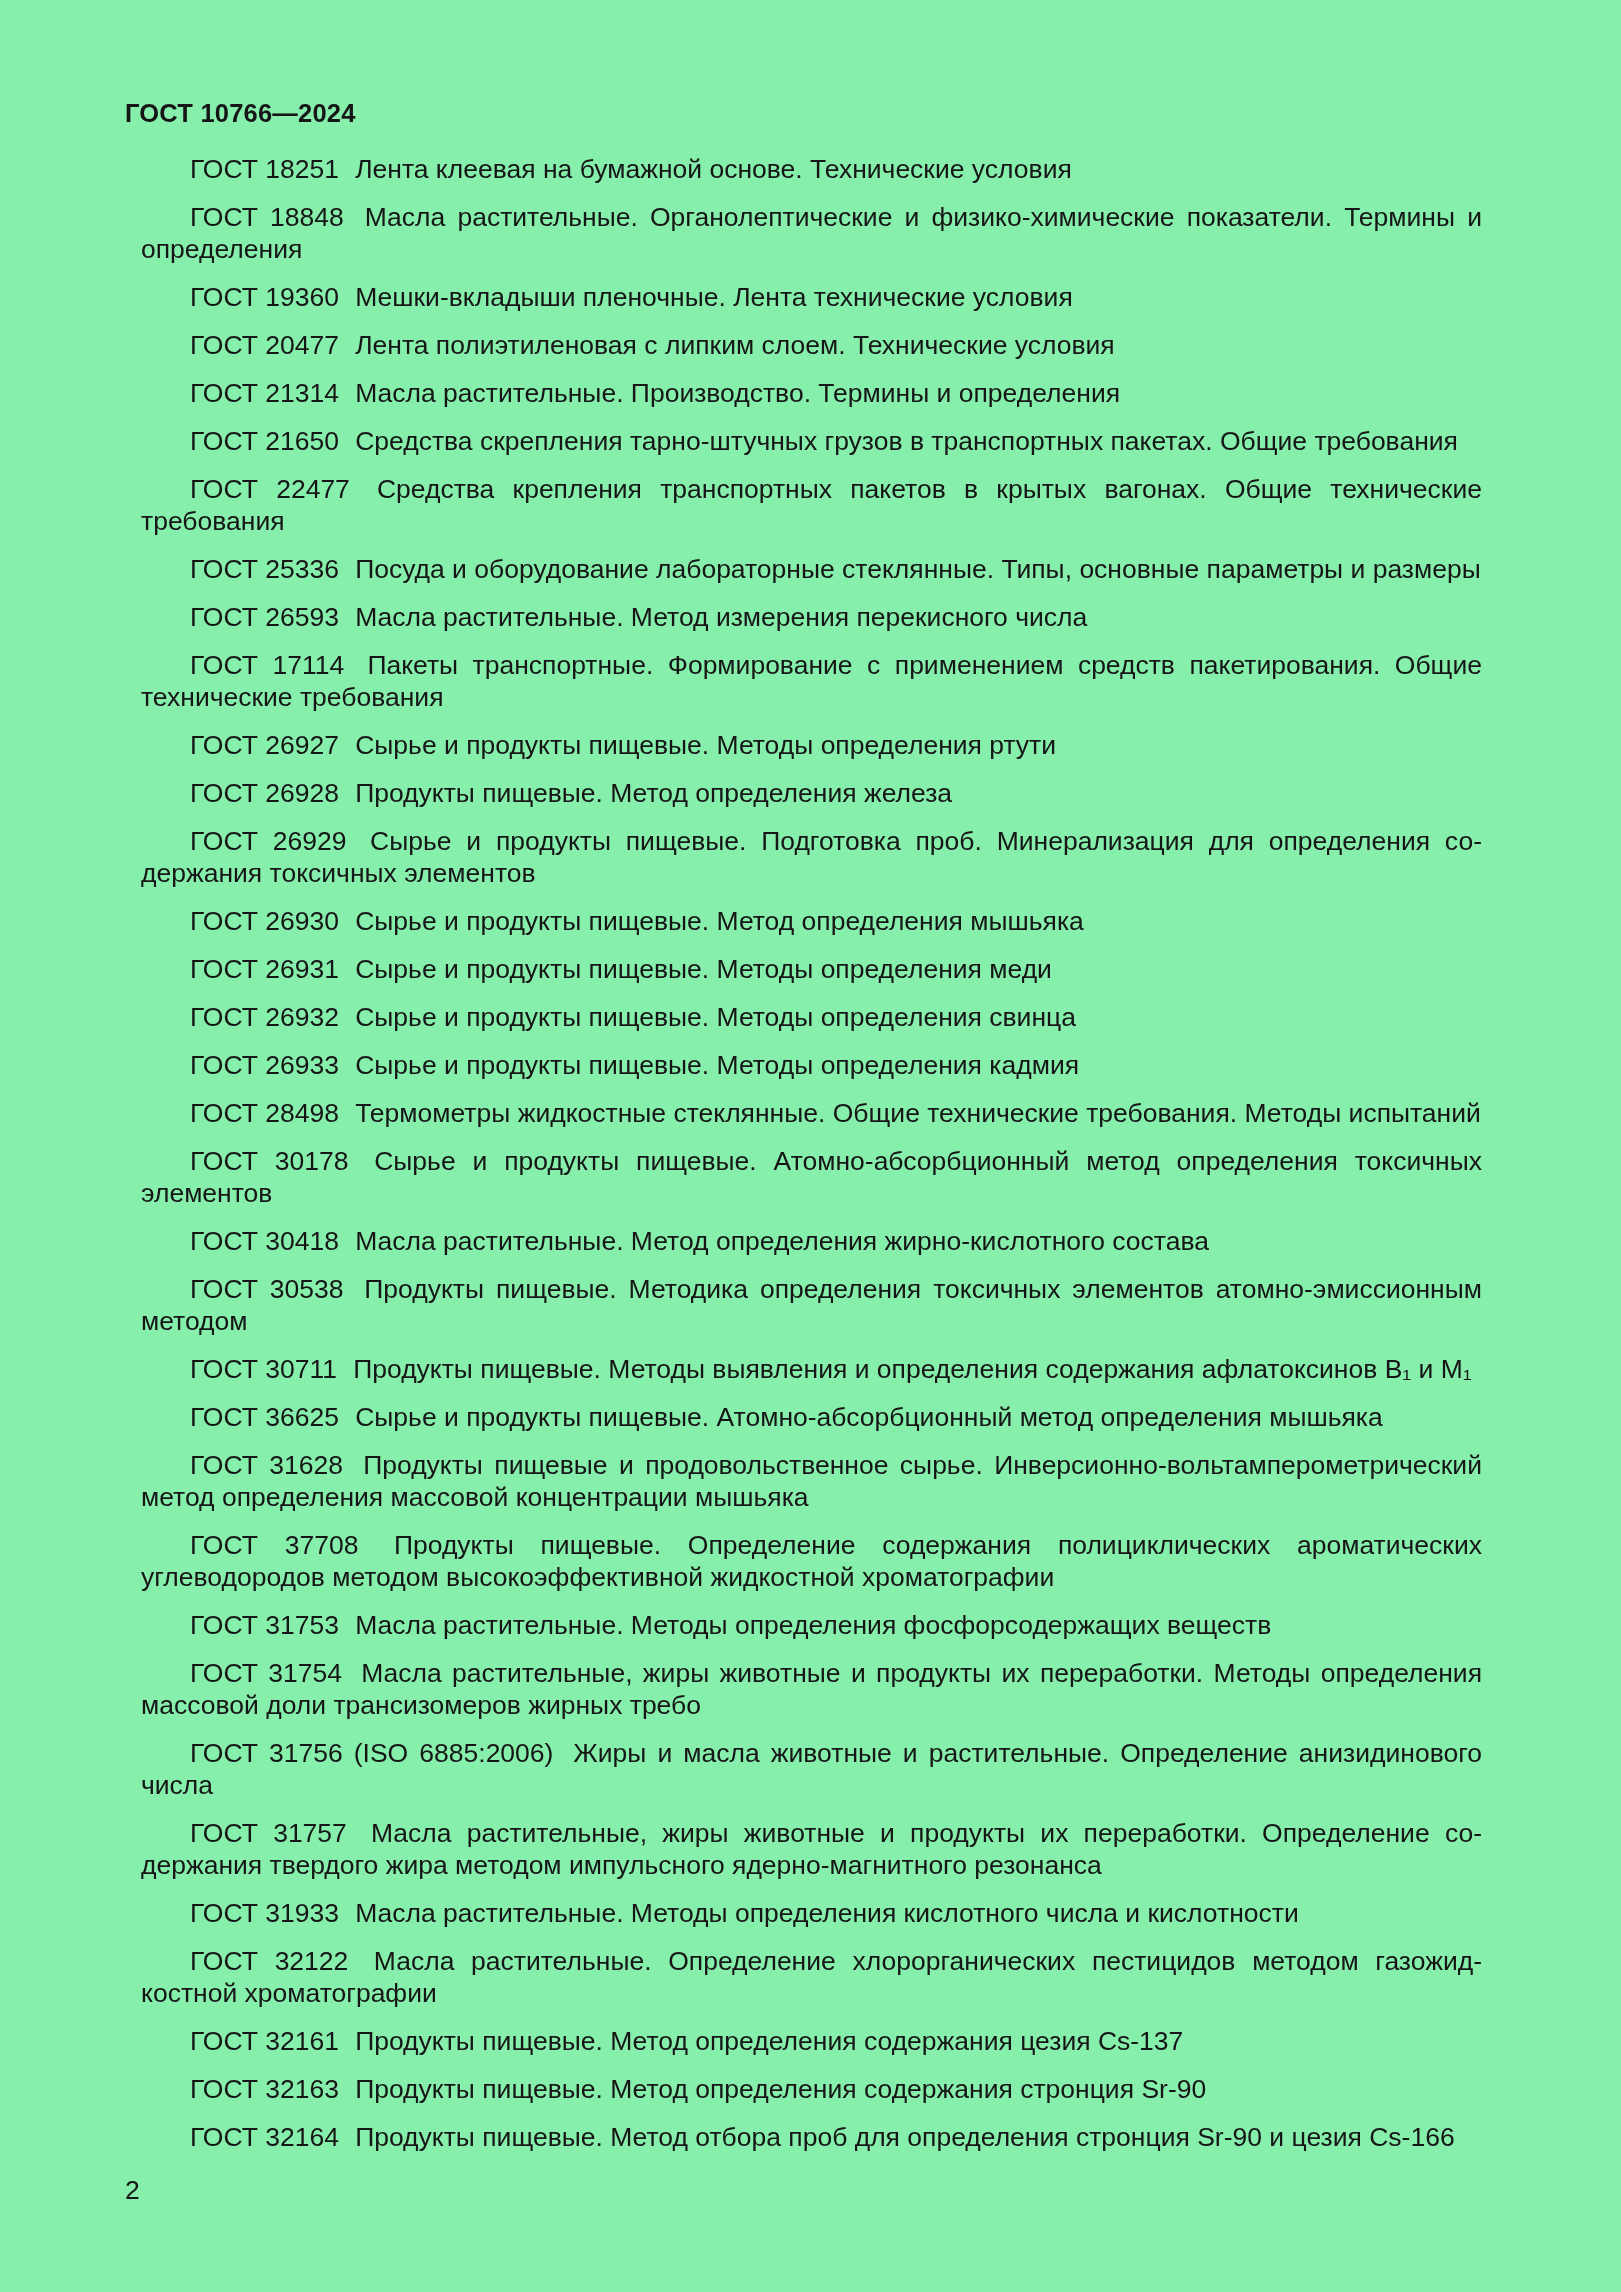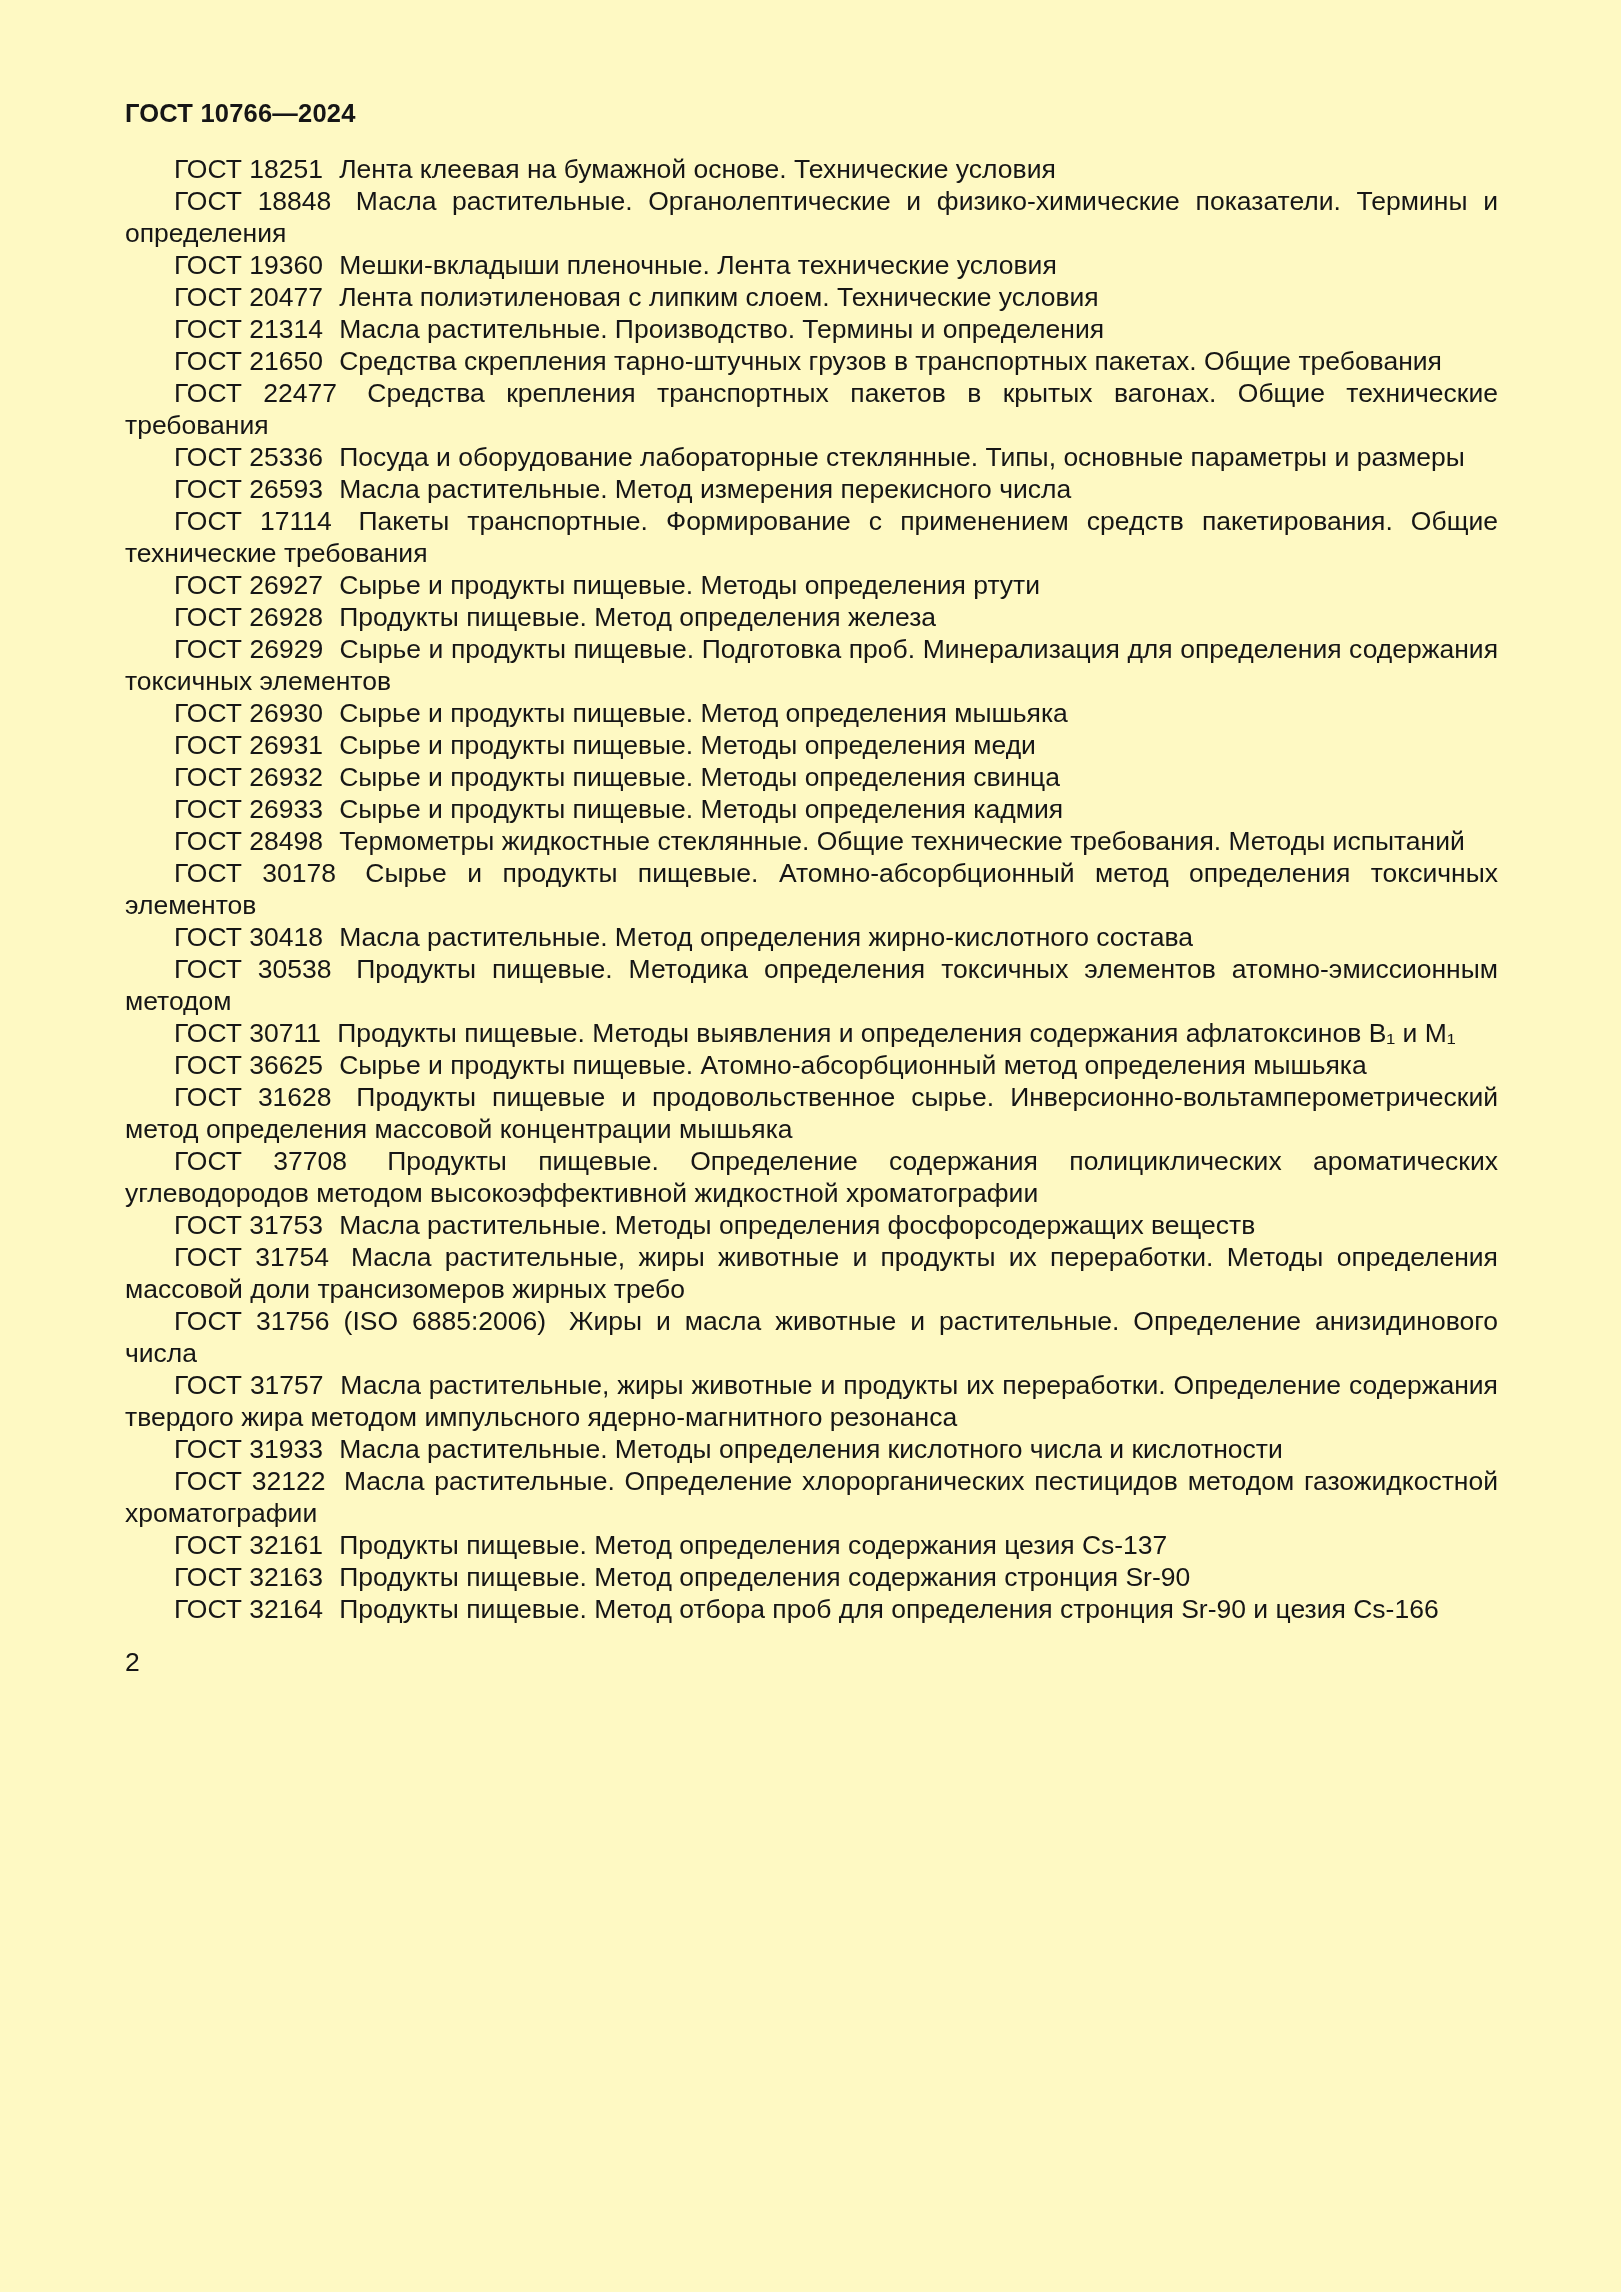--- a/index.html
+++ b/index.html
@@ -11,35 +11,35 @@
     width: 1621px;
     height: 2293px;
     font-family: "Liberation Sans", "DejaVu Sans", sans-serif;
     color: #161616;
   }
   .page {
     box-sizing: border-box;
     width: 1621px;
     height: 2293px;
     padding: 98px 123px 0 125px;
-    background: #fef9c3;
+    background: #86efac;
     overflow: hidden;
   }
   .doc-header {
     font-size: 25.5px;
     font-weight: bold;
     line-height: 31px;
     margin: 0 0 23.5px 0;
     letter-spacing: 0.2px;
   }
   .refs {
     width: 100%;
   }
   .ref {
-    margin: 0;
+    margin: 16px;
     font-size: 26.5px;
     line-height: 32px;
     text-align: justify;
     text-indent: 49px;
   }
   .ref-code {
     white-space: nowrap;
     margin-right: 8.8px;
   }
   .page-number {

